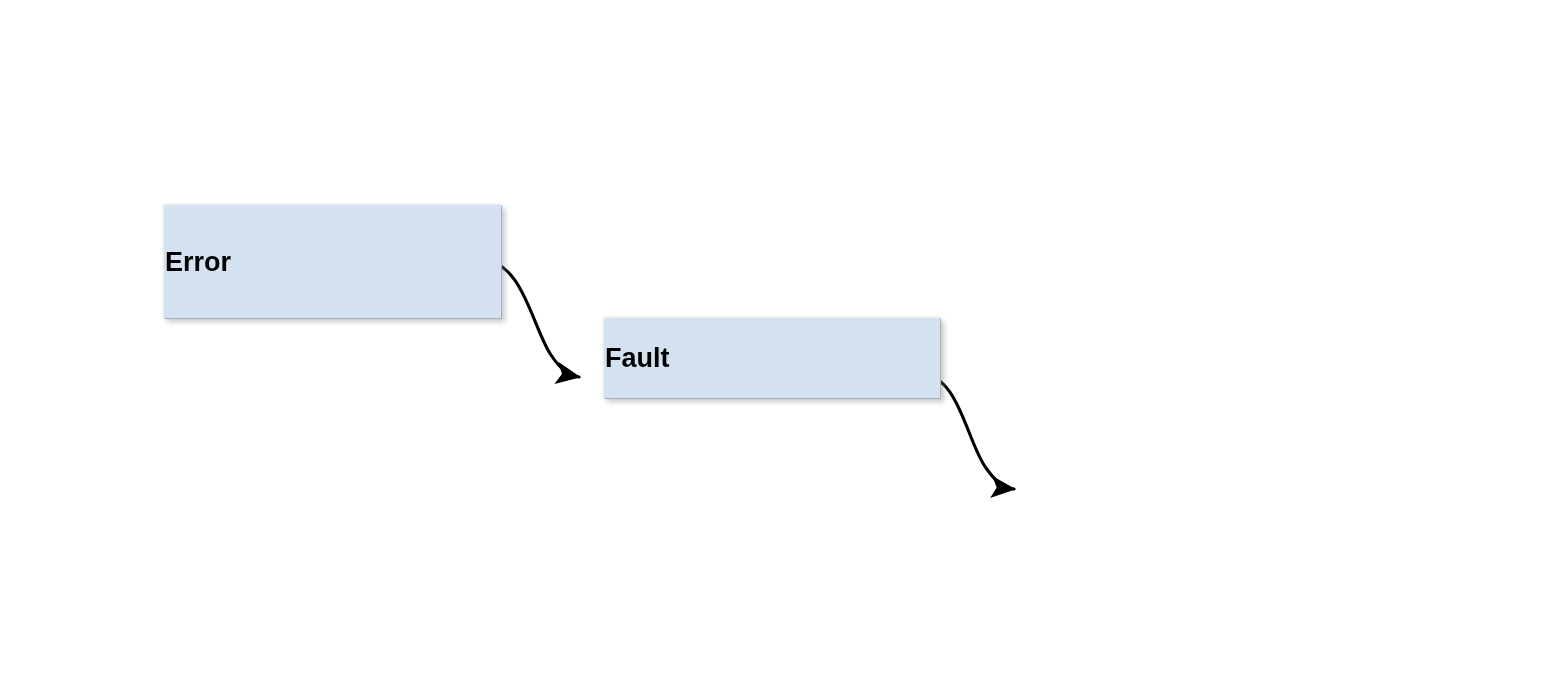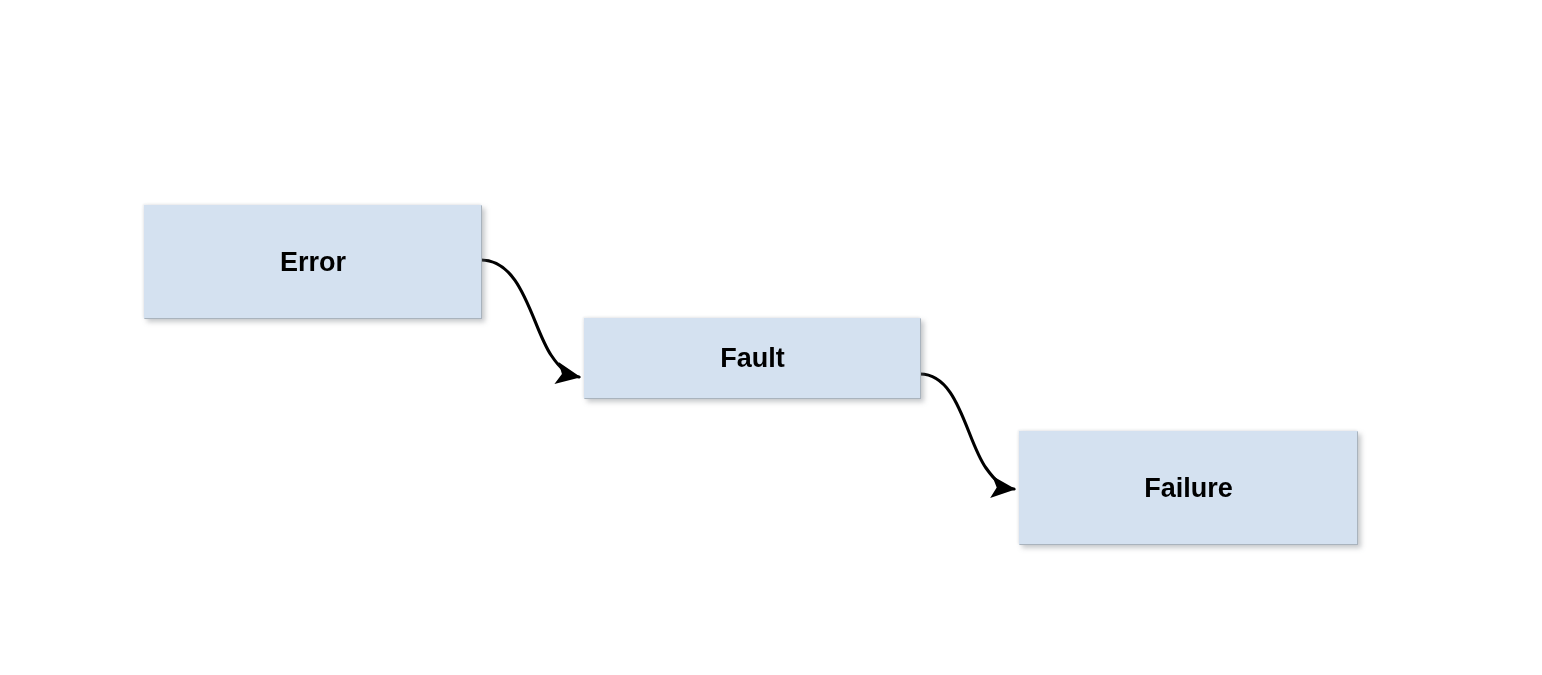--- a/index.html
+++ b/index.html
@@ -20,21 +20,21 @@
     box-sizing: border-box;
     background: #d4e1f0;
     border-right: 1px solid #a9b3bd;
     border-bottom: 1px solid #a9b3bd;
     border-top: 1px solid #d4e1f0;
     border-left: 1px solid #d4e1f0;
     box-shadow: 3px 3px 5px rgba(120, 125, 132, 0.42),
                -1px -1px 2px rgba(170, 175, 182, 0.22);
     display: flex;
     align-items: center;
-    justify-content: center;
+    margin-left: 20px;
   }
   .node-label {
     font-size: 27px;
     font-weight: bold;
     color: #000000;
     letter-spacing: 0px;
     line-height: 1;
     text-align: center;
     user-select: none;
   }
@@ -69,17 +69,14 @@
   </svg>
 
   <div class="node" id="node-error">
     <span class="node-label">Error</span>
   </div>
 
   <div class="node" id="node-fault">
     <span class="node-label">Fault</span>
   </div>
 
-  <div class="node" id="node-failure">
-    <span class="node-label">Failure</span>
-  </div>
 
 </div>
 
 </body></html>

